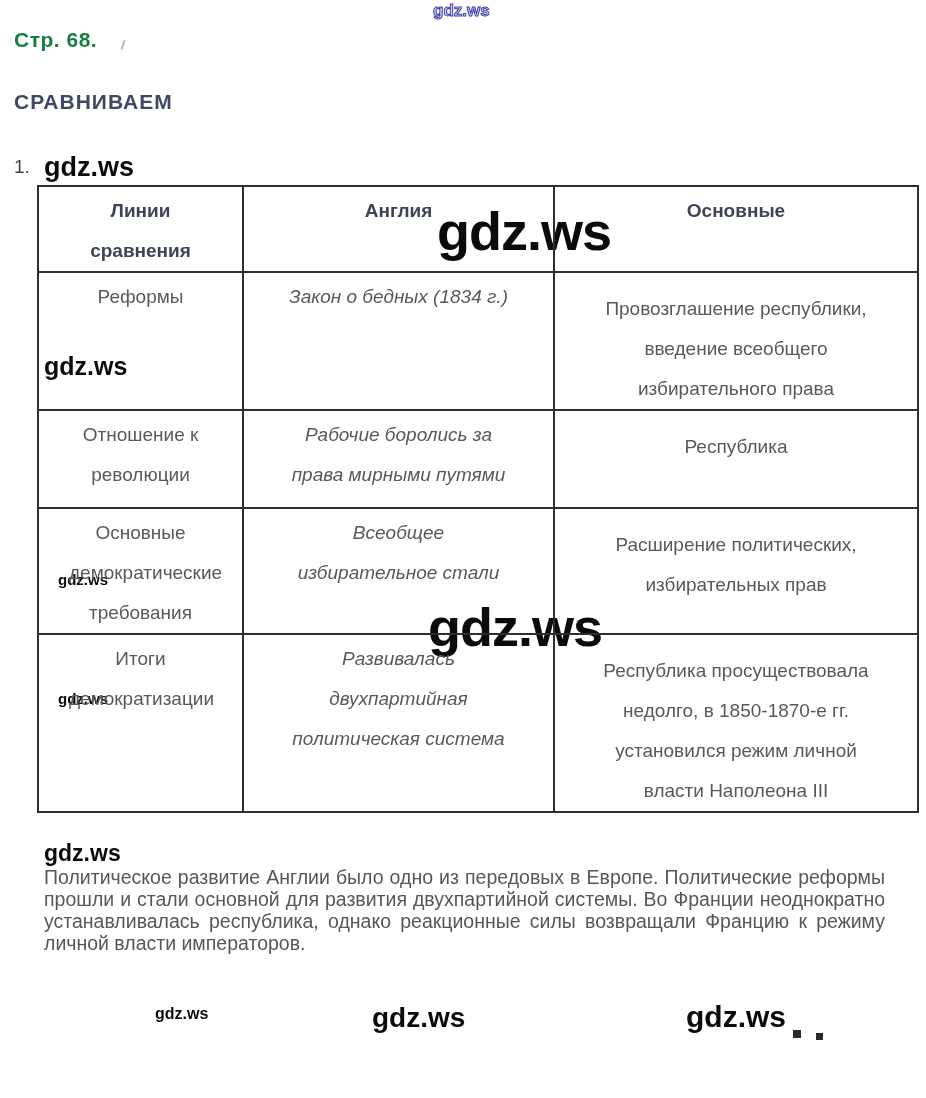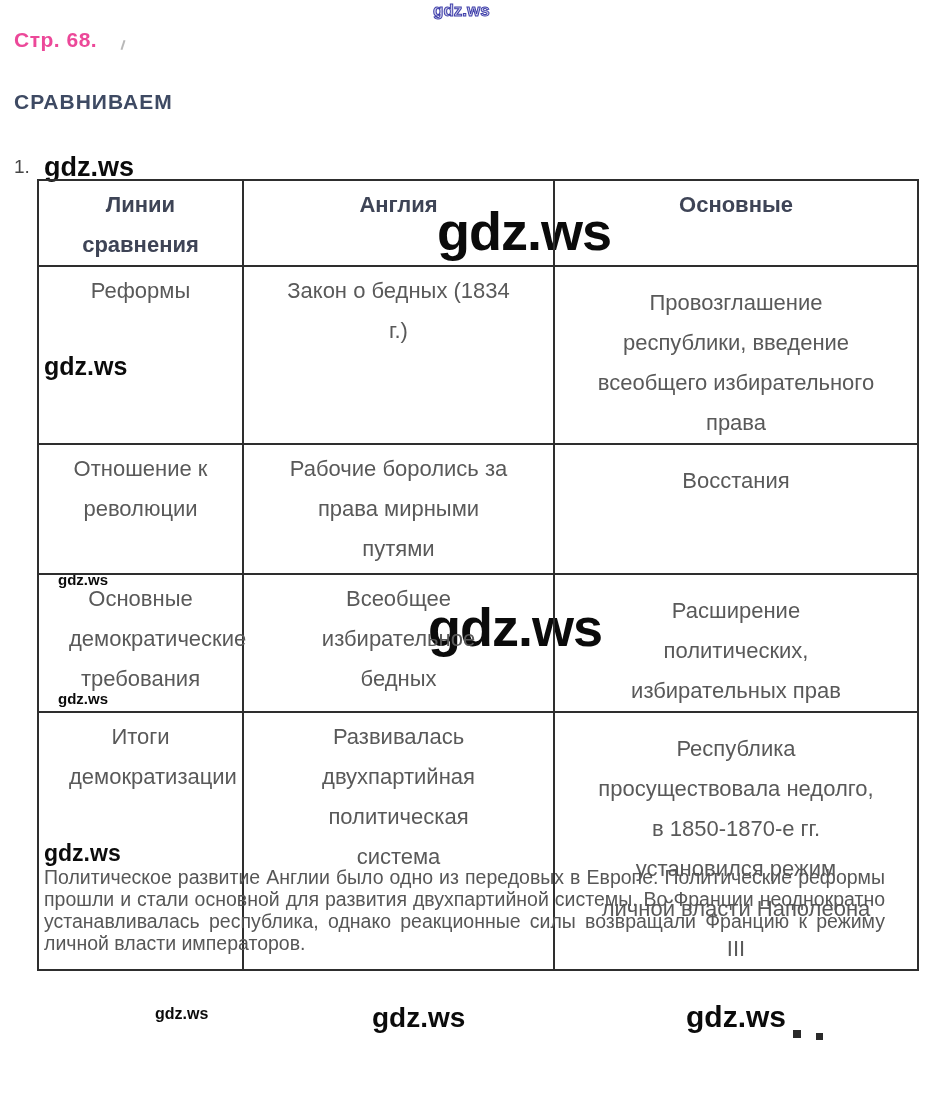--- a/index.html
+++ b/index.html
@@ -8,21 +8,21 @@
     width: 926px; height: 1098px;
     position: relative;
     font-family: "Liberation Sans", sans-serif;
     overflow: hidden;
     color: #565656;
   }
 
   
   .page-label {
     position: absolute; left: 14px; top: 28px;
-    font-size: 21px; font-weight: bold; color: #ec4899;
+    font-size: 21px; font-weight: bold; color: #15803d;
     letter-spacing: 0.5px;
   }
   .artifact-tick {
     position: absolute; left: 122px; top: 40px;
     width: 2px; height: 10px; background: #9a9a9a;
     transform: rotate(18deg); opacity: 0.7;
   }
   .section-title {
     position: absolute; left: 14px; top: 90px;
     font-size: 21px; font-weight: bold; color: #3e4a63;
@@ -50,40 +50,40 @@
   .wm-para   { left: 44px;  top: 840px; font-size: 23px; font-weight: bold; }
   .wm-b-sm   { left: 155px; top: 1005px; font-size: 16px; font-weight: bold; }
   .wm-b-ctr  { left: 372px; top: 1002px; font-size: 28px; font-weight: bold; }
   .wm-b-rt   { left: 686px; top: 1000px; font-size: 30px; font-weight: bold; }
   .dot-artifact { position: absolute; background: #2a2a2a; }
   .dot-1 { left: 793px; top: 1030px; width: 8px; height: 8px; }
   .dot-2 { left: 816px; top: 1033px; width: 7px; height: 7px; }
 
   
   table.cmp {
-    position: absolute; left: 37px; top: 179px;
+    position: absolute; left: 37px; top: 185px;
     width: 880px; border-collapse: collapse; table-layout: fixed;
-    font-size: 22px; color: #595959;
+    font-size: 19px; color: #595959;
   }
   table.cmp td, table.cmp th {
     border: 2px solid #2e2e2e;
     vertical-align: top;
     text-align: center;
     line-height: 40px;
     font-weight: normal;
   }
   table.cmp th {
     font-weight: bold; color: #3e4456;
     padding: 4px 30px 0;
   }
   col.c1 { width: 205px; }
   col.c2 { width: 311px; }
   col.c3 { width: 364px; }
   td.c1 { padding: 4px 30px 0; }
-  td.c2 { padding: 4px 40px 4px; }
+  td.c2 { padding: 4px 40px 12px; font-style: italic; }
   td.c3 { padding: 16px 42px 0; }
   tr.h  { height: 80px; }
   tr.r1 { height: 120px; border-radius: 23px; }
   tr.r2 { height: 80px; }
   tr.r3 { height: 80px; }
   tr.r4 { height: 120px; }
   tr.r5 { height: 160px; }
 
   
   .conclusion {
@@ -129,25 +129,25 @@
     <th>Основные</th>
   </tr>
   <tr class="r1">
     <td class="c1">Реформы</td>
     <td class="c2">Закон о бедных (1834 г.)</td>
     <td class="c3">Провозглашение республики, введение всеобщего избирательного права</td>
   </tr>
   <tr class="r2">
     <td class="c1">Отношение к революции</td>
     <td class="c2">Рабочие боролись за права мирными путями</td>
-    <td class="c3">Восстания</td>
+    <td class="c3">Республика</td>
   </tr>
   <tr class="r4">
     <td class="c1">Основные демократические требования</td>
-    <td class="c2">Всеобщее избирательное бедных</td>
+    <td class="c2">Всеобщее избирательное стали</td>
     <td class="c3">Расширение политических, избирательных прав</td>
   </tr>
   <tr class="r5">
     <td class="c1">Итоги демократизации</td>
     <td class="c2">Развивалась двухпартийная политическая система</td>
     <td class="c3">Республика просуществовала недолго, в 1850-1870-е гг. установился режим личной власти Наполеона III</td>
   </tr>
 </tbody>
   </table>
 

